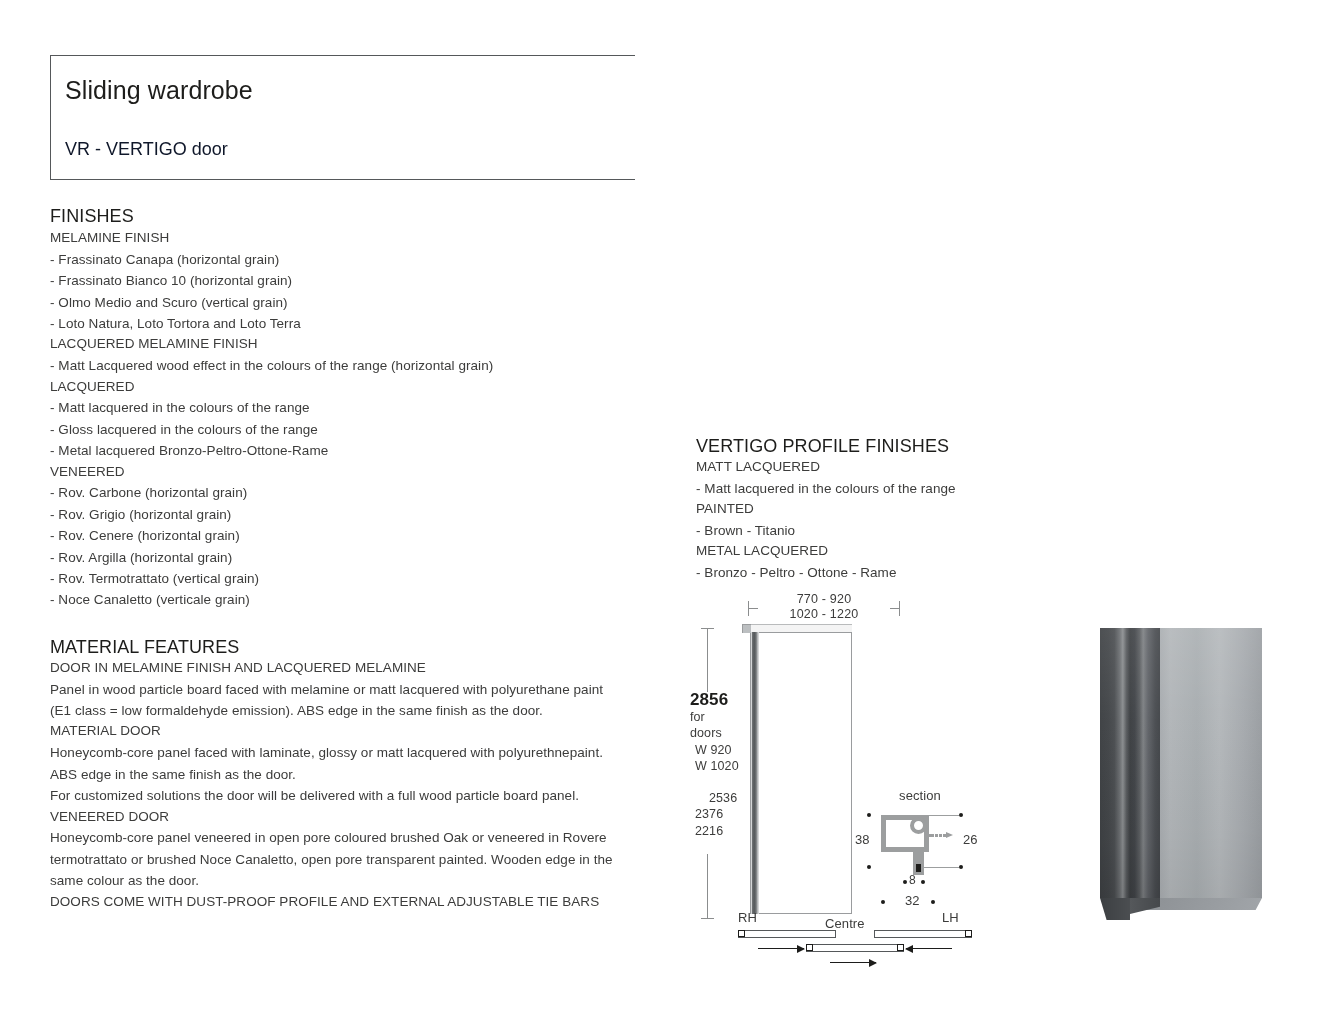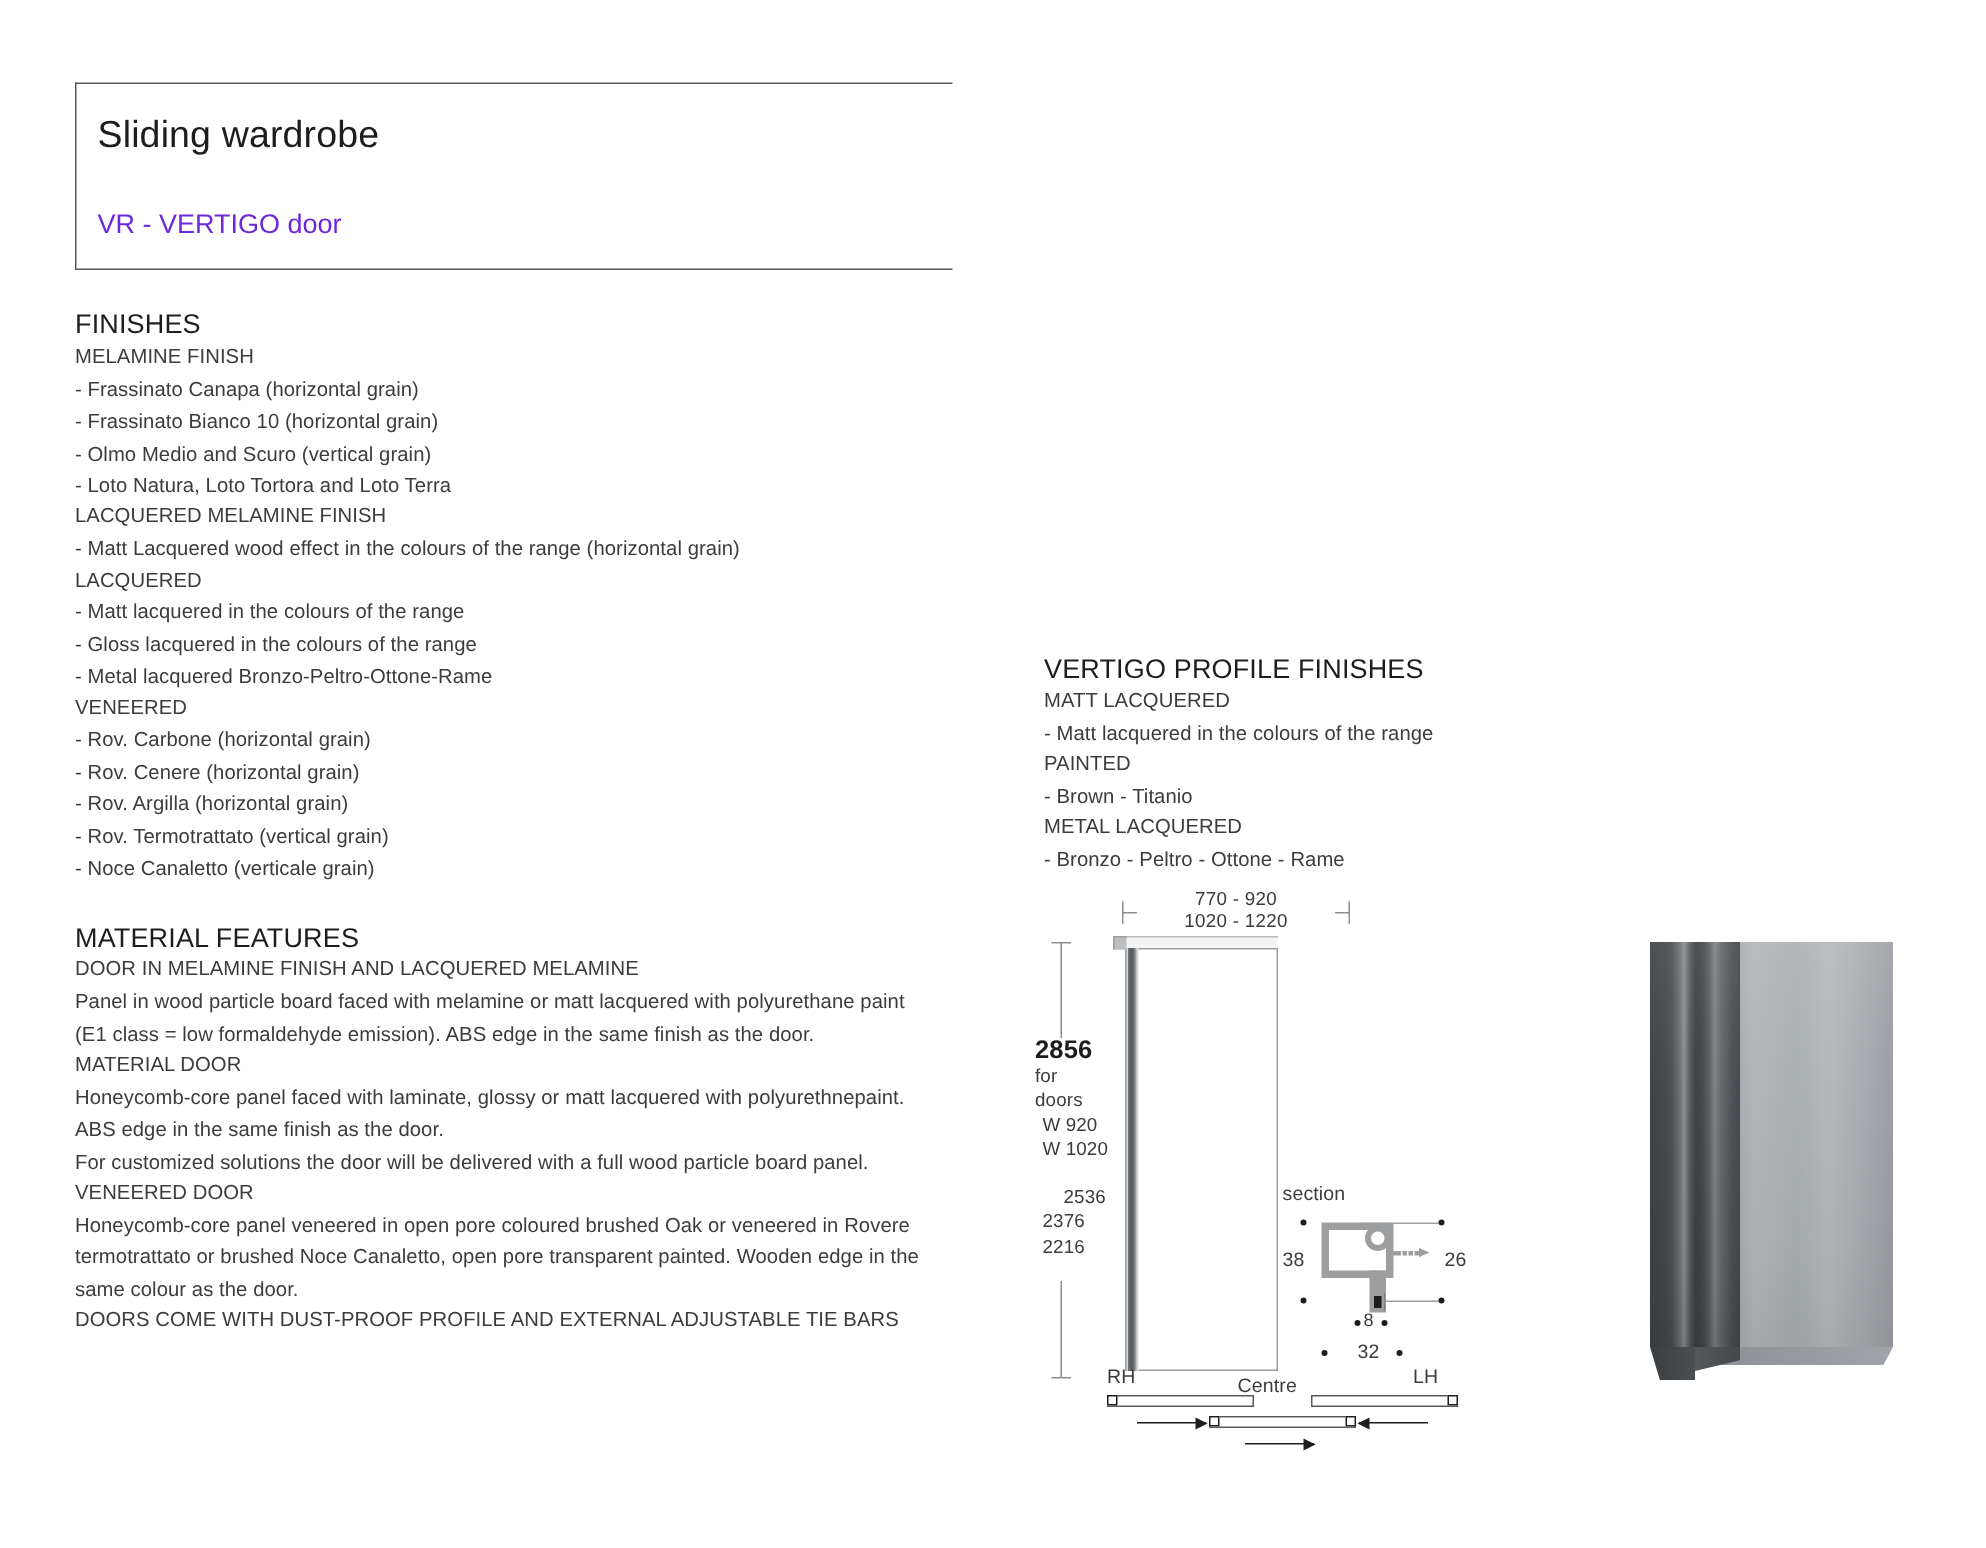--- a/index.html
+++ b/index.html
@@ -37,21 +37,21 @@
     font-size: 25px;
     font-weight: 400;
     letter-spacing: 0.1px;
     color: #1d1d1b;
     margin: 0;
     padding-top: 20px;
   }
   .doc-subtitle {
     font-size: 18px;
     font-weight: 400;
-    color: #6d28d9;
+    color: #0f172a;
     margin: 0;
     padding-top: 34px;
   }
 
   .sec-title {
     font-size: 18px;
     font-weight: 400;
     color: #1d1d1b;
     margin: 0;
     letter-spacing: 0.1px;
@@ -216,20 +216,21 @@
   
   .section-detail {
     position: absolute;
     left: 165px; top: 196px;
     width: 130px; height: 140px;
   }
   .section-label {
     position: absolute;
     left: 0; top: 0;
     width: 130px;
+    text-align: center;
     font-size: 13px;
     color: #3c3c3b;
     letter-spacing: 0.1px;
   }
   .sec-shape {
     position: absolute;
     left: 26px; top: 27px;
     width: 55px; height: 52px;
   }
   
@@ -452,20 +453,21 @@
     <div>
       <div class="sec-sub">LACQUERED</div>
       <div class="body-line">- Matt lacquered in the colours of the range</div>
       <div class="body-line">- Gloss lacquered in the colours of the range</div>
       <div class="body-line">- Metal lacquered Bronzo-Peltro-Ottone-Rame</div>
     </div>
 
     <div>
       <div class="sec-sub">VENEERED</div>
       <div class="body-line">- Rov. Carbone (horizontal grain)</div>
+      <div class="body-line">- Rov. Grigio (horizontal grain)</div>
       <div class="body-line">- Rov. Cenere (horizontal grain)</div>
       <div class="body-line">- Rov. Argilla (horizontal grain)</div>
       <div class="body-line">- Rov. Termotrattato (vertical grain)</div>
       <div class="body-line">- Noce Canaletto (verticale grain)</div>
     </div>
   </div>
 
   <div class="blk-material">
     <div class="sec-title">MATERIAL FEATURES</div>
 

